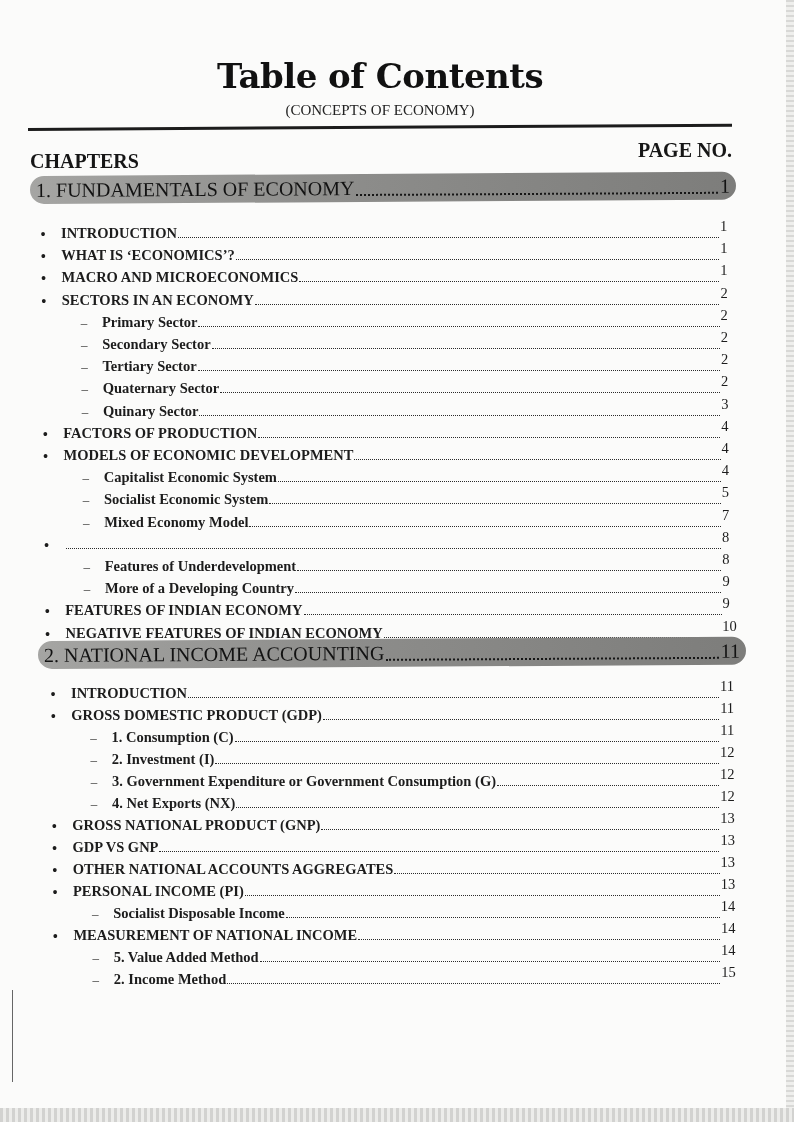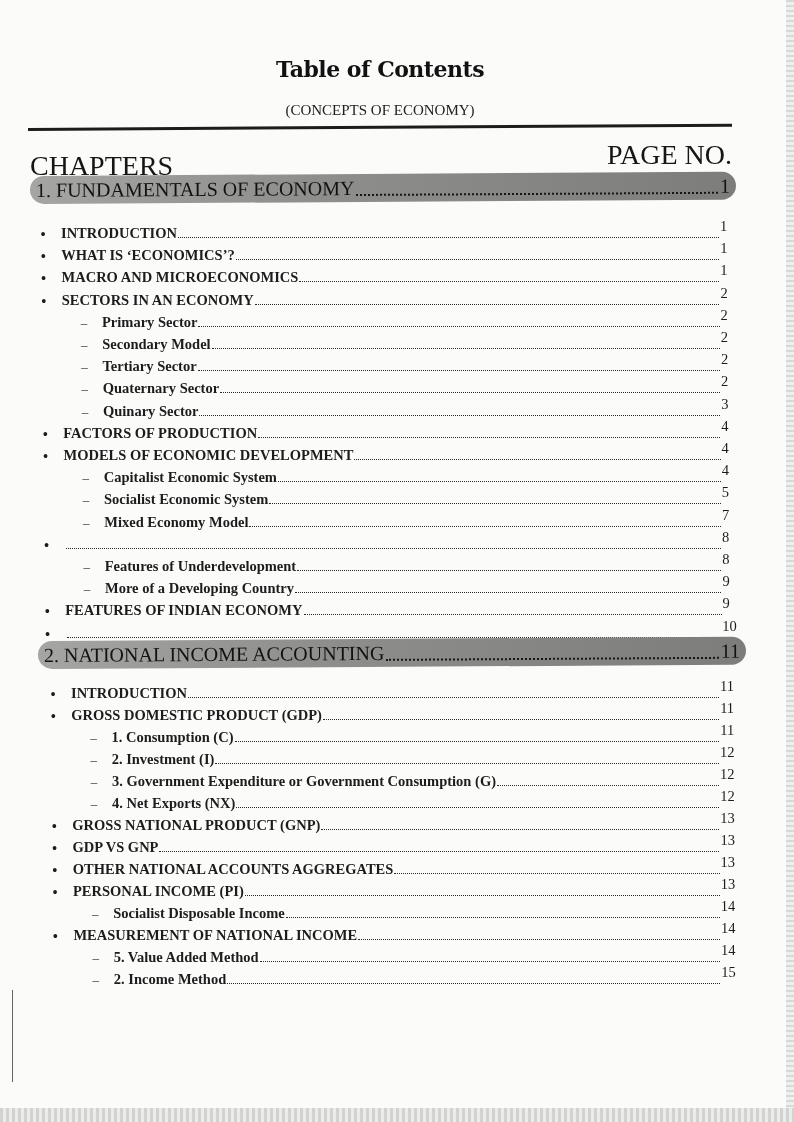--- a/index.html
+++ b/index.html
@@ -15,33 +15,33 @@
   }
   .scan-edge-bottom {
     position: absolute; left: 0; bottom: 0; width: 794px; height: 14px;
     background: repeating-linear-gradient(90deg, #d2d2d0 0 3px, #ececea 3px 6px);
   }
   .margin-line {
     position: absolute; left: 12px; top: 990px; width: 1px; height: 92px; background: #666;
   }
   .title {
     position: absolute; left: 0; width: 760px; top: 56px; text-align: center;
-    font-family: "DejaVu Serif", serif; font-weight: bold; font-size: 22px; letter-spacing: -0.5px;
+    font-family: "DejaVu Serif", serif; font-weight: bold; font-size: 34px; letter-spacing: -0.5px;
     color: #111;
   }
   .subtitle {
     position: absolute; left: 0; width: 760px; top: 102px; text-align: center;
     font-family: "Liberation Serif", serif; font-size: 15px; color: #222;
   }
   .rule {
     position: absolute; left: 28px; top: 128px; width: 704px; height: 3px; background: #1c1c1c;
     transform: rotate(-0.35deg); transform-origin: left center;
   }
   .col-head {
-    position: absolute; font-family: "Liberation Serif", serif; font-weight: normal; font-size: 28px; color: #161616; text-align: center;
+    position: absolute; font-family: "Liberation Serif", serif; font-weight: bold; font-size: 20px; color: #161616; text-align: center;
   }
   .chapters-label { left: 30px; top: 150px; }
   .pageno-label { right: 62px; top: 139px; }
 
   .chapter-bar {
     position: absolute; left: 30px; width: 706px; height: 28px; border-radius: 14px;
     background: linear-gradient(90deg, #a5a5a3 0%, #8e8e8c 40%, #7d7d7b 100%);
     display: flex; align-items: center; padding: 0 6px 0 6px; box-sizing: border-box;
     transform: rotate(-0.35deg); transform-origin: left center;
   }
@@ -111,21 +111,21 @@
       <span class="pg">2</span>
     </div>
     <div class="entry lvl2" style="top: 308.8px; padding-left: 77px; box-sizing: border-box; width: 734.6px;">
       <span class="marker">–</span>
       <span class="txt">Primary Sector</span>
       <span class="leader"></span>
       <span class="pg">2</span>
     </div>
     <div class="entry lvl2" style="top: 331px; padding-left: 77.25px; box-sizing: border-box; width: 734.75px;">
       <span class="marker">–</span>
-      <span class="txt">Secondary Model</span>
+      <span class="txt">Secondary Sector</span>
       <span class="leader"></span>
       <span class="pg">2</span>
     </div>
     <div class="entry lvl2" style="top: 353.2px; padding-left: 77.5px; box-sizing: border-box; width: 734.9px;">
       <span class="marker">–</span>
       <span class="txt">Tertiary Sector</span>
       <span class="leader"></span>
       <span class="pg">2</span>
     </div>
     <div class="entry lvl2" style="top: 375.4px; padding-left: 77.75px; box-sizing: border-box; width: 735.05px;">
@@ -188,20 +188,21 @@
       <span class="pg">9</span>
     </div>
     <div class="entry lvl1" style="top: 597.4px; padding-left: 40.25px; box-sizing: border-box; width: 736.55px;">
       <span class="marker">•</span>
       <span class="txt">FEATURES OF INDIAN ECONOMY</span>
       <span class="leader"></span>
       <span class="pg">9</span>
     </div>
     <div class="entry lvl1" style="top: 619.6px; padding-left: 40.5px; box-sizing: border-box; width: 736.7px;">
       <span class="marker">•</span>
+      <span class="txt">NEGATIVE FEATURES OF INDIAN ECONOMY</span>
       <span class="leader"></span>
       <span class="pg">10</span>
     </div>
     <div class="chapter-bar" style="top: 641px; left: 38px; width: 708px;">
       <span class="ch-title">2. NATIONAL INCOME ACCOUNTING</span>
       <span class="ch-leader"></span>
       <span class="ch-page">11</span>
     </div>
     <div class="entry lvl1" style="top: 680px; padding-left: 46px; box-sizing: border-box; width: 734px;">
       <span class="marker">•</span>

